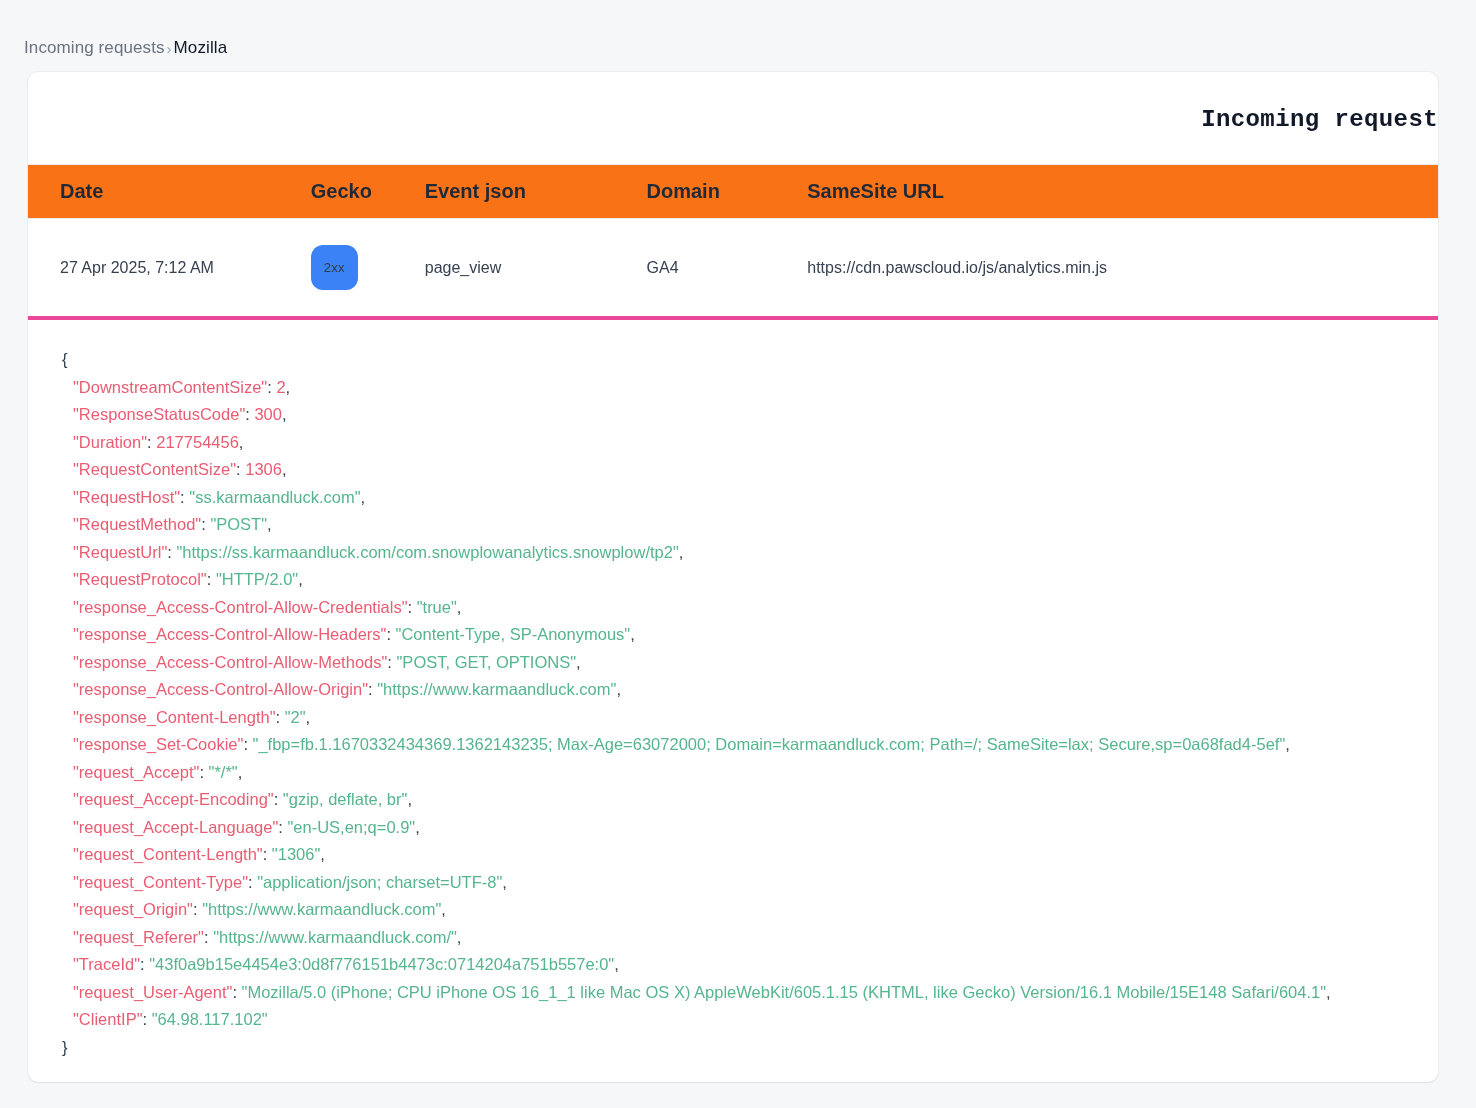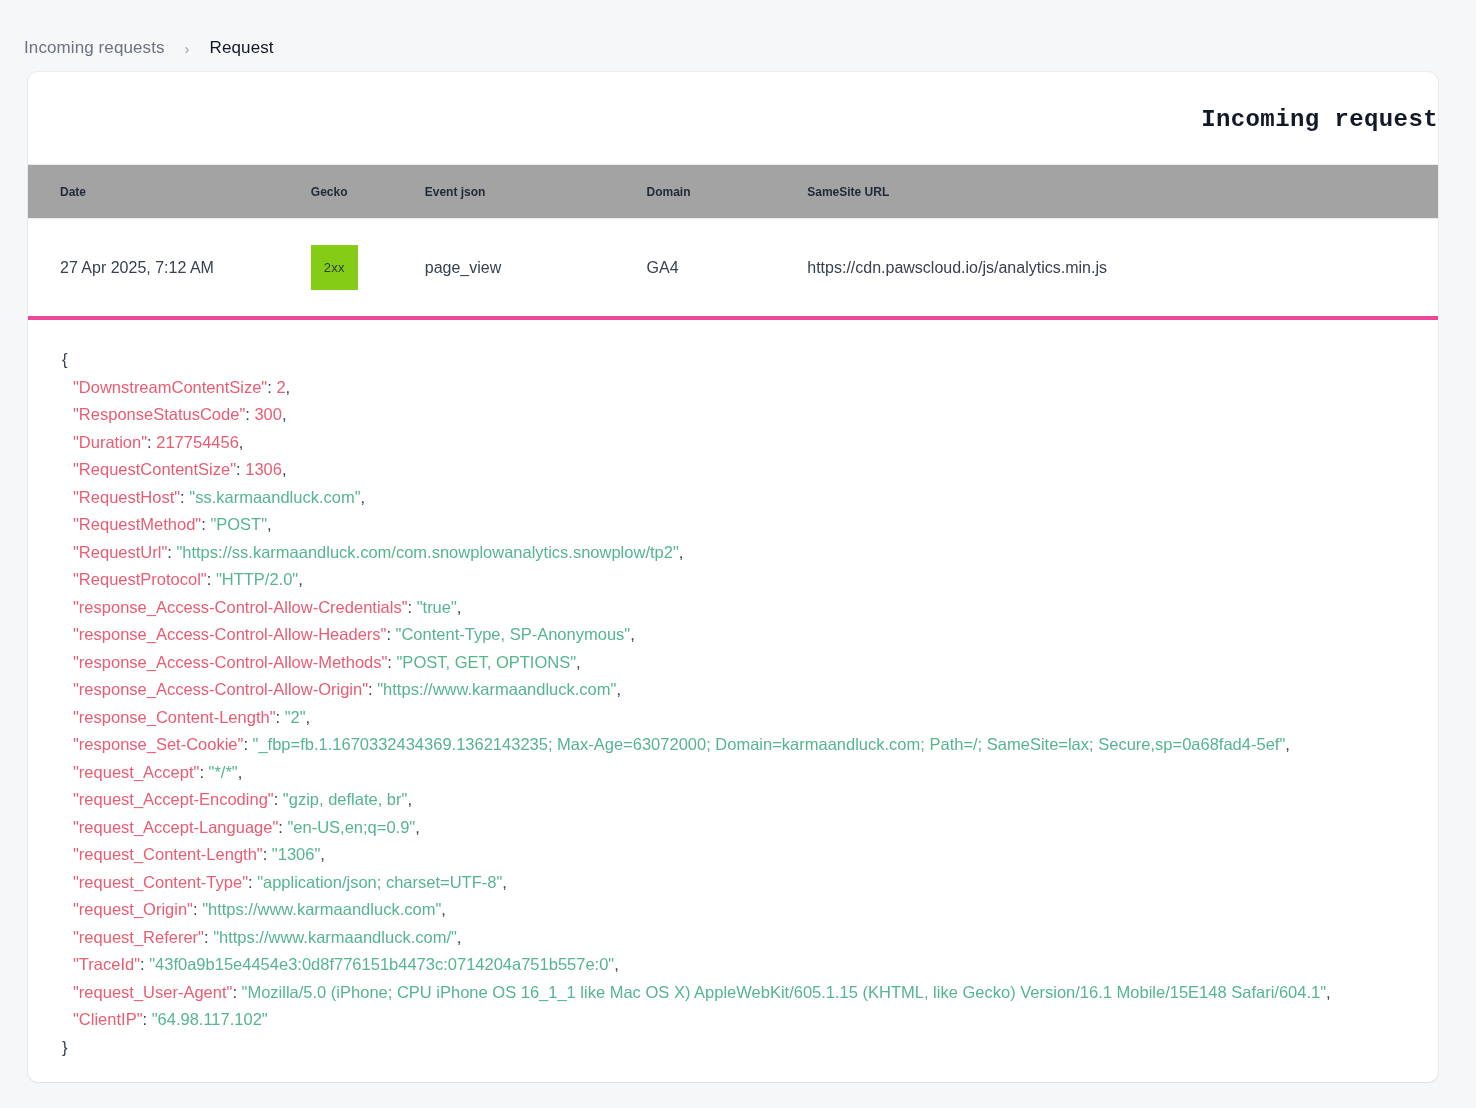--- a/index.html
+++ b/index.html
@@ -9,21 +9,21 @@
     height: 1108px;
     background: #f6f7f9;
     font-family: "Liberation Sans", sans-serif;
     overflow: hidden;
   }
 
   
   .breadcrumb {
     display: flex;
     align-items: center;
-    gap: 18px;
+    gap: 0;
     padding: 24px 0 0 24px;
     height: 72px;
   }
   .crumb-link {
     font-size: 17px;
     color: #6b7280;
     letter-spacing: .1px;
     cursor: pointer;
   }
   .crumb-sep {
@@ -65,24 +65,24 @@
   }
 
   
   table.req-table {
     width: 100%;
     border-collapse: collapse;
     table-layout: fixed;
   }
   table.req-table th {
     text-align: left;
-    font-size: 12px;
+    font-size: 20px;
     font-weight: bold;
     color: #1f2937;
-    background: #a3a3a3;
+    background: #f97316;
     border-top: 1px solid #ebedf0;
     border-bottom: 1px solid #ebedf0;
     padding: 15px 0 15px 0;
     height: 54px;
   }
   table.req-table td {
     font-size: 16px;
     color: #374151;
     padding: 26px 0;
     height: 94px;
@@ -93,26 +93,26 @@
     text-overflow: ellipsis;
   }
   .col-date   { width: 278px; padding-left: 32px !important; }
   .col-status { width: 112px; }
   .col-event  { width: 218px; }
   .col-client { width: 158px; }
   .col-url    { width: 620px; }
 
   .badge {
     display: inline-block;
-    background: #84cc16;
+    background: #3b82f6;
     color: #2f3d37;
     font-size: 13px;
     line-height: 1;
     padding: 16px 13px;
-    border-radius: 0;
+    border-radius: 12px;
     letter-spacing: .2px;
   }
 
   
   .json-body {
     padding: 26px 0 0 34px;
     font-family: "Liberation Sans", sans-serif;
     font-size: 16.5px;
     line-height: 27.5px;
     color: #374151;
@@ -127,21 +127,21 @@
   .jstr   { color: #55b58d; }
   .jpunct { color: #374151; }
   .indent { padding-left: 11px; }
 </style>
 </head>
 <body>
 
 <div class="breadcrumb">
   <span class="crumb-link">Incoming requests</span>
   <span class="crumb-sep">›</span>
-  <span class="crumb-current">Request</span>
+  <span class="crumb-current">Mozilla</span>
 </div>
 
 <div class="card">
 
   <div class="card-title">Incoming request</div>
 
   <table class="req-table">
     <thead>
       <tr>
         <th class="col-date">Date</th>

